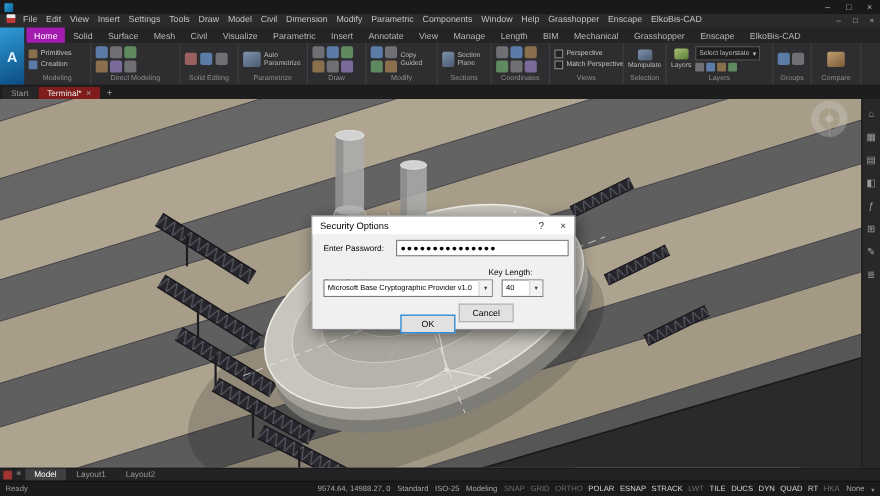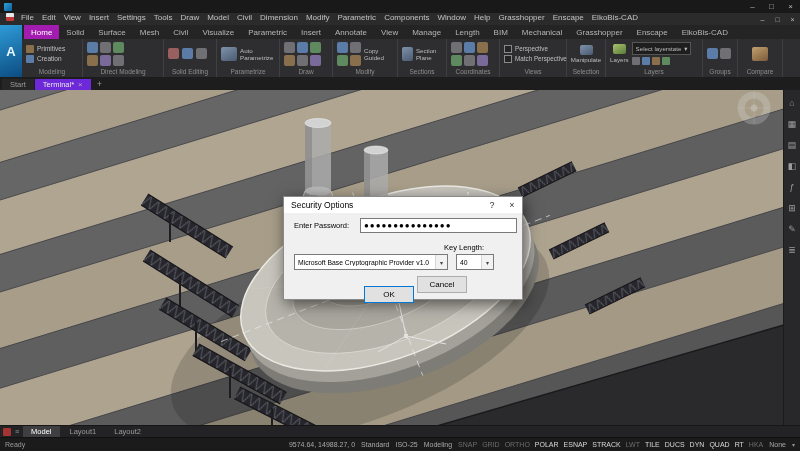--- a/index.html
+++ b/index.html
@@ -39,21 +39,21 @@
   .grid2{display:grid;grid-template-columns:repeat(2,11px);gap:2px}
   .two-line{font-size:6.2px;color:#bdbdbd;line-height:7px;max-width:34px}
   .chkrow{display:flex;align-items:center;gap:3px;font-size:6.3px;color:#c0c0c0;white-space:nowrap}
   .chk{width:6px;height:6px;border:1px solid #8a8a8a;background:#242424;flex:0 0 auto}
   .combo-dark{height:11px;background:#1e1e1e;border:1px solid #555;color:#bdbdbd;font-size:6.2px;display:flex;align-items:center;gap:3px;padding:0 3px;white-space:nowrap}
   .tiny-label{font-size:6.2px;color:#bdbdbd;text-align:center;line-height:7px}
 
   
   .doctabs{flex:0 0 12px;background:#1d1d1d;display:flex;align-items:flex-end;gap:1px;padding-left:2px}
   .dtab{font-size:7.5px;color:#9a9a9a;padding:0 8px;height:11px;display:flex;align-items:center;background:#262626;gap:4px;white-space:nowrap}
-  .dtab.active{background:#6d28d9;color:#e8e8e8}
+  .dtab.active{background:#7f1d1d;color:#e8e8e8}
   .dtab-close{font-size:8px;color:#aaa}
   .dtab-add{font-size:9px;color:#9a9a9a;padding:0 5px;align-self:center}
 
   
   .viewport{position:relative;flex:1;background:#3a3a3d;overflow:hidden}
   .viewport svg{position:absolute;left:0;top:0;width:784px;height:338px}
   .side-toolbar{position:absolute;right:0;top:0;bottom:0;width:16px;background:#28282a;border-left:1px solid #1b1b1b;display:flex;flex-direction:column;align-items:center;padding-top:8px;gap:11px;z-index:3}
   .side-ic{font-size:9px;color:#9c9c9c;line-height:10px}
 
   

